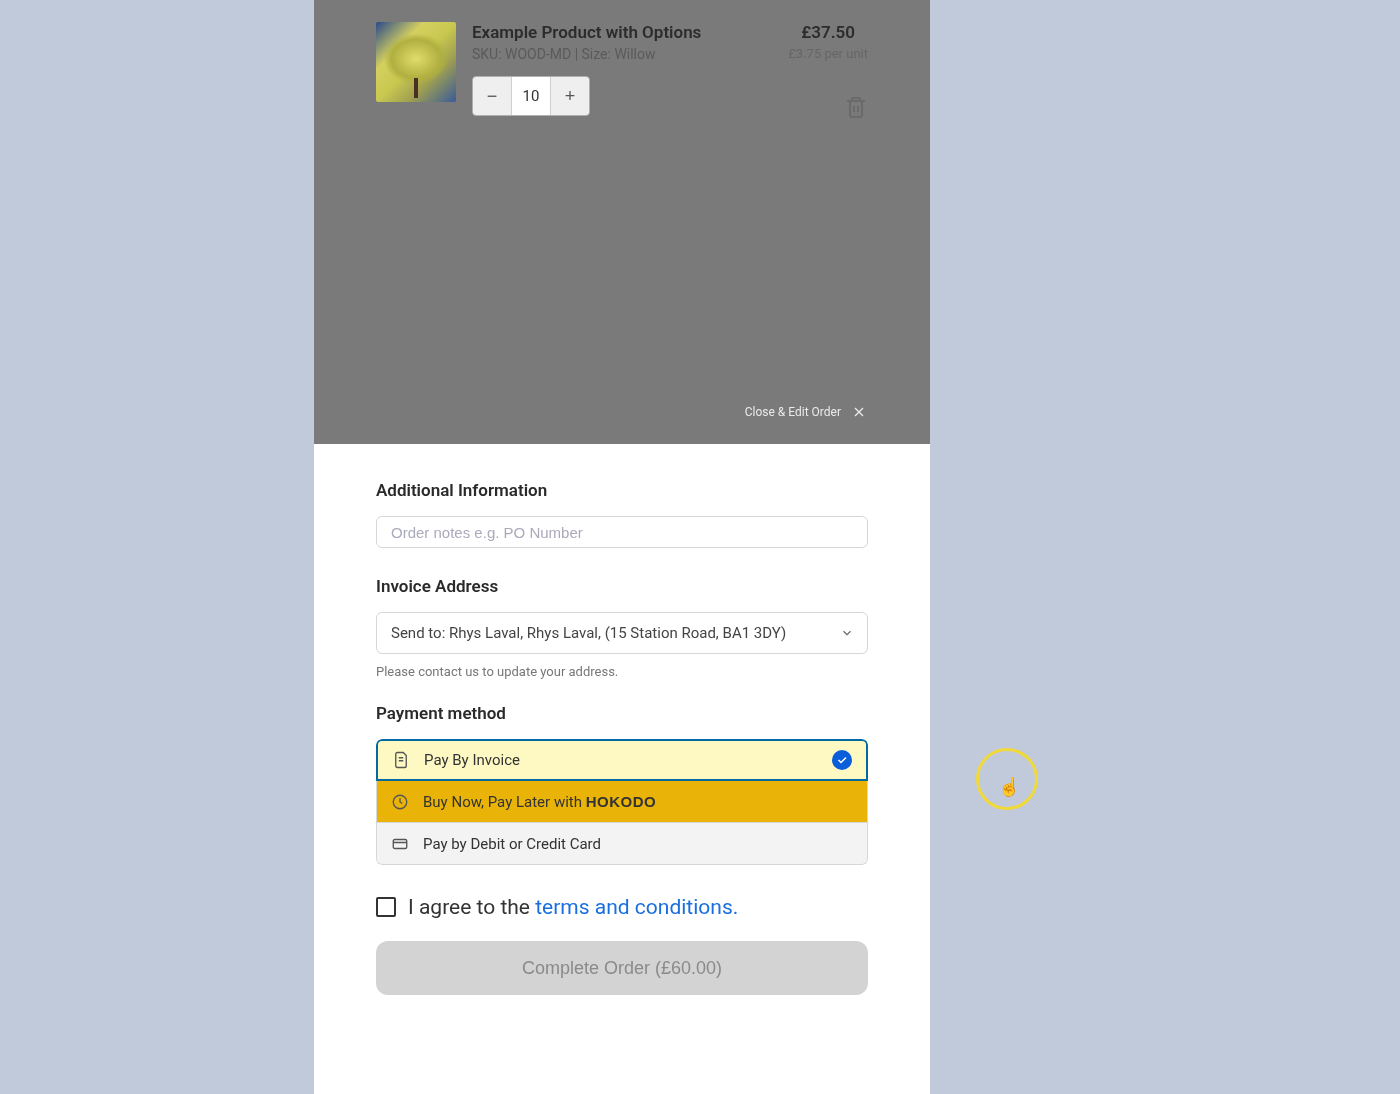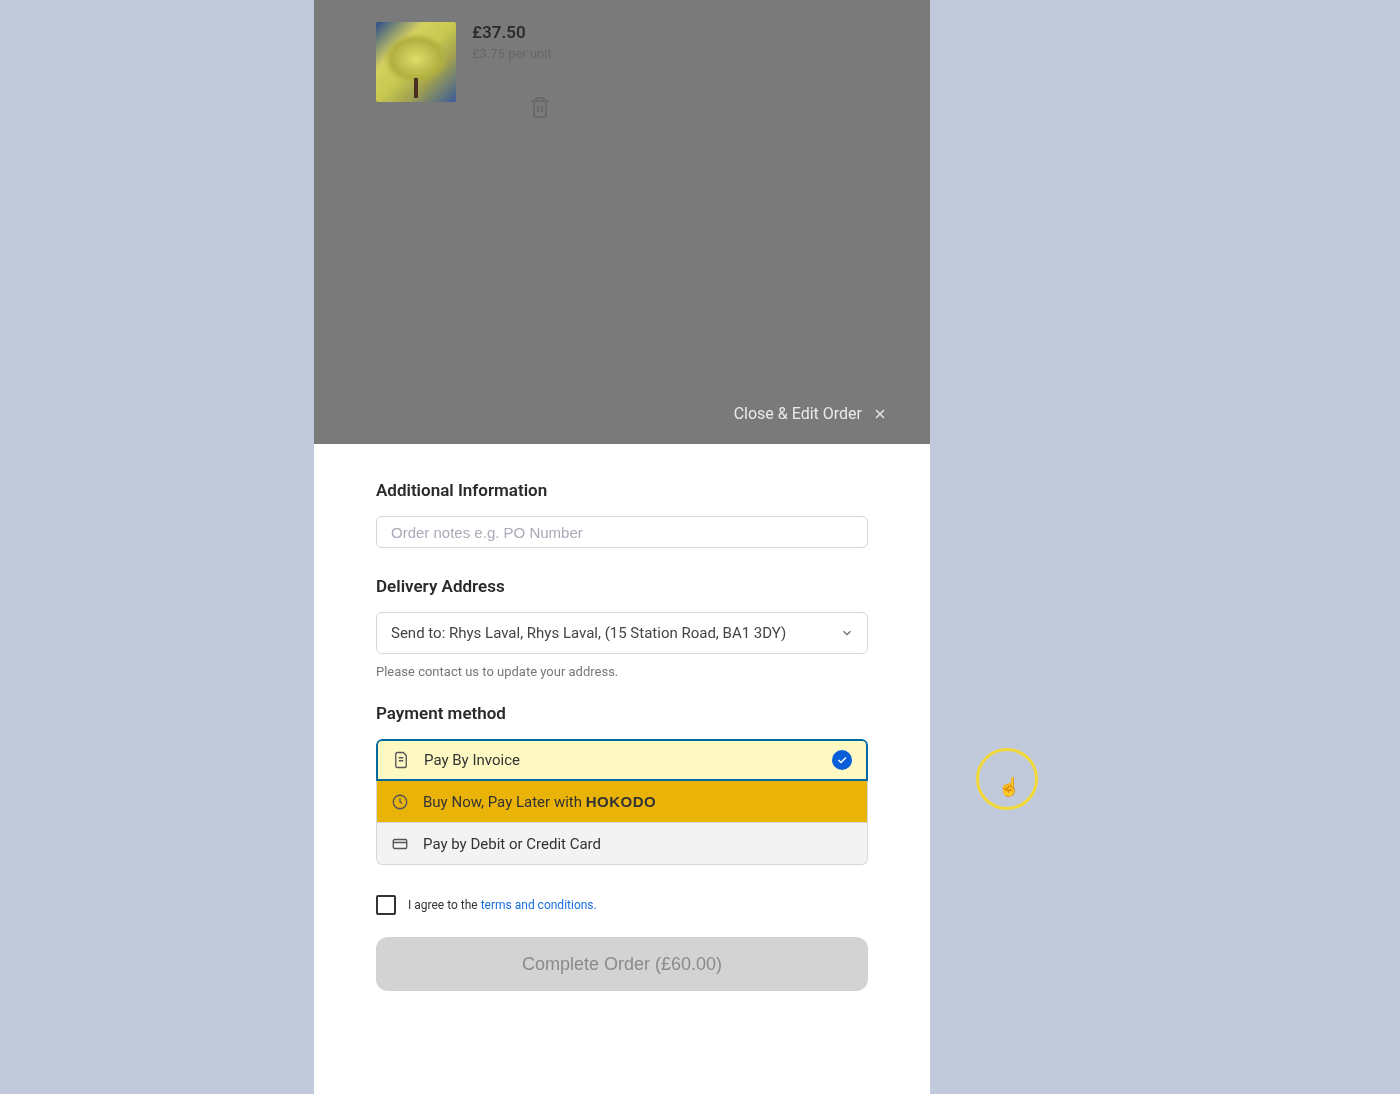--- a/index.html
+++ b/index.html
@@ -73,42 +73,42 @@
     }
     .qty-val {
       width: 40px; height: 38px;
       display: flex; align-items: center; justify-content: center;
       font-size: 15px; color: #333;
       background: #fff;
       border-left: 1px solid #d0d0d0;
       border-right: 1px solid #d0d0d0;
     }
     .product-price-col {
-      text-align: left;
+      text-align: center;
       flex-shrink: 0;
     }
     .line-price { font-size: 17px; font-weight: 600; color: #2c2c2c; }
     .unit-price { font-size: 13px; color: #666; margin-top: 4px; }
     .trash-btn {
       margin-top: 34px;
       width: 24px; height: 24px;
       color: #666;
       cursor: pointer;
       float: right;
     }
 
     .close-edit-bar {
       position: absolute;
       top: 404px;
-      right: 42px;
+      right: 63px;
       display: flex;
       align-items: center;
       gap: 10px;
       color: #eaeaea;
-      font-size: 16px;
+      font-size: 12px;
       cursor: pointer;
     }
     .close-edit-bar svg { width: 16px; height: 16px; }
 
     
     .sheet {
       position: absolute;
       left: 0; right: 0;
       top: 444px;
       bottom: 0;
@@ -193,21 +193,21 @@
       border-radius: 50%;
       display: flex; align-items: center; justify-content: center;
     }
     .pm-check svg { width: 12px; height: 12px; color: #fff; }
     .hokodo { font-family: Arial, sans-serif; font-weight: 700; letter-spacing: 0.5px; }
 
     .terms-row {
       display: flex;
       align-items: center;
       gap: 12px;
-      font-size: 12px;
+      font-size: 21px;
       color: #333;
       margin-bottom: 22px;
     }
     .checkbox {
       width: 20px; height: 20px;
       border: 2px solid #333;
       border-radius: 2px;
       cursor: pointer;
       flex-shrink: 0;
     }
@@ -247,20 +247,29 @@
     }
   </style>
 </head>
 <body>
 
 <div class="app-frame">
 
   <div class="product-area">
     <div class="product-row">
       <div class="product-thumb"></div>
+      <div class="product-info">
+        <div class="product-title">Example Product with Options</div>
+        <div class="product-sku">SKU: WOOD-MD | Size: Willow</div>
+        <div class="qty-stepper">
+          <button class="qty-btn">−</button>
+          <div class="qty-val">10</div>
+          <button class="qty-btn">+</button>
+        </div>
+      </div>
       <div class="product-price-col">
         <div class="line-price">£37.50</div>
         <div class="unit-price">£3.75 per unit</div>
         <div class="trash-btn">
           <svg viewBox="0 0 24 24" fill="none" stroke="currentColor" stroke-width="1.6">
             <path d="M3 6h18M8 6V4a1 1 0 011-1h6a1 1 0 011 1v2m2 0v14a2 2 0 01-2 2H8a2 2 0 01-2-2V6h12zM10 11v6M14 11v6"></path>
           </svg>
         </div>
       </div>
     </div>
@@ -271,21 +280,21 @@
     <svg viewBox="0 0 24 24" fill="none" stroke="currentColor" stroke-width="2">
       <path d="M18 6L6 18M6 6l12 12"></path>
     </svg>
   </div>
 
   <div class="sheet">
 
     <div class="section-title">Additional Information</div>
     <input class="text-input" type="text" placeholder="Order notes e.g. PO Number" style="">
 
-    <div class="section-title">Delivery Address</div>
+    <div class="section-title">Invoice Address</div>
     <div class="select-wrap">
       <div class="select-box">
         <span>Send to: Rhys Laval, Rhys Laval, (15 Station Road, BA1 3DY)</span>
       </div>
       <svg class="select-caret" viewBox="0 0 24 24" fill="none" stroke="currentColor" stroke-width="2">
         <path d="M6 9l6 6 6-6"></path>
       </svg>
     </div>
     <div class="helper-text">Please contact us to update your address.</div>
 

